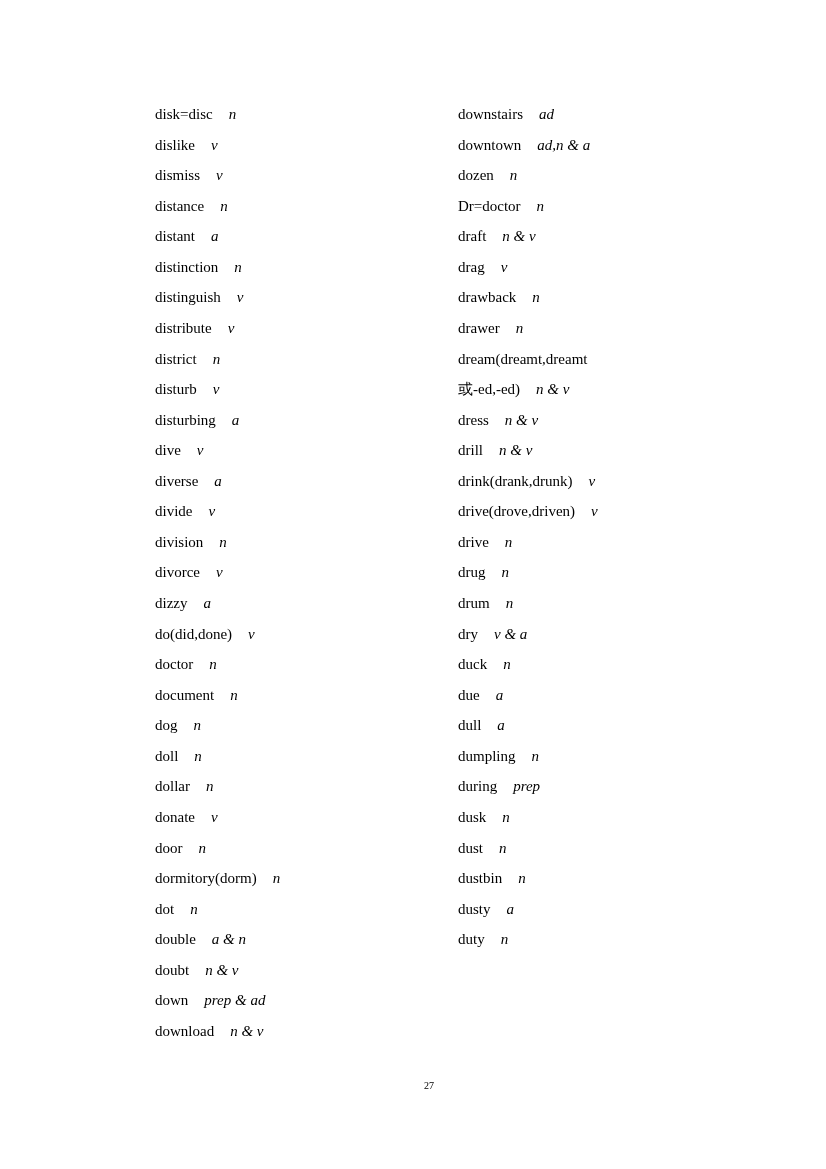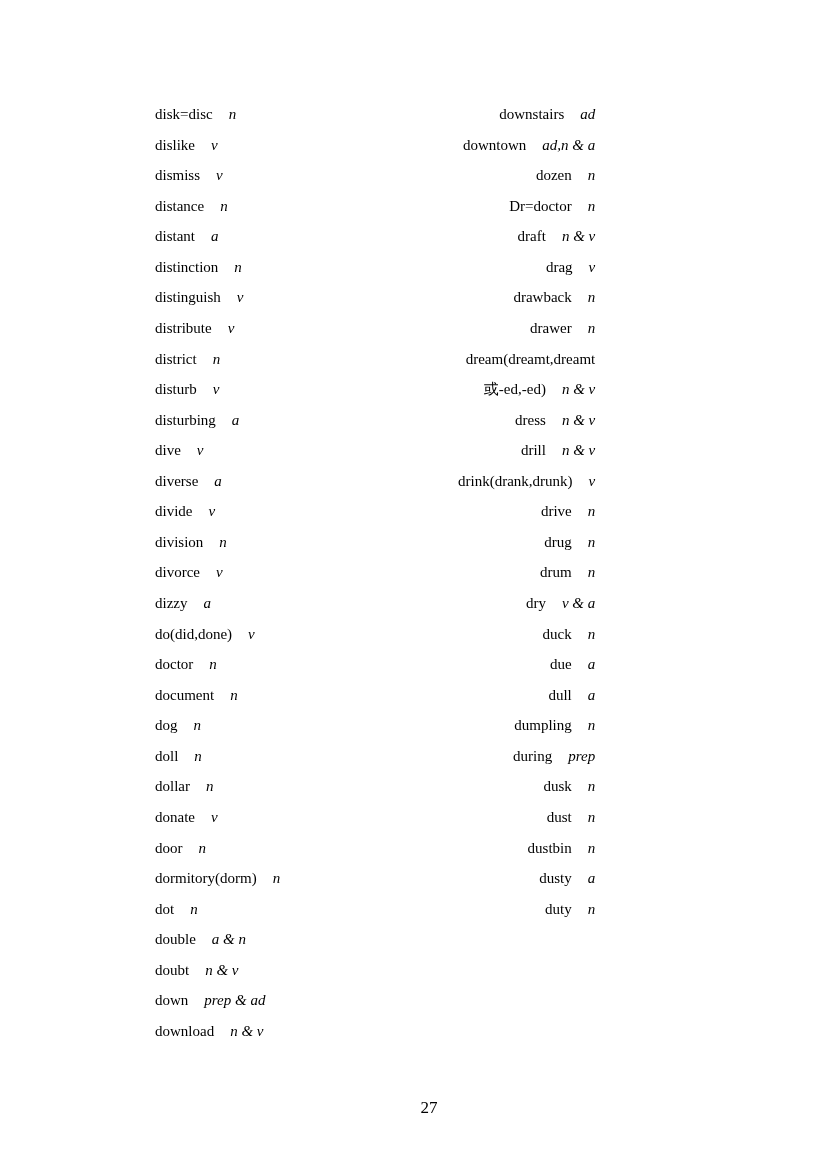--- a/index.html
+++ b/index.html
@@ -14,42 +14,41 @@
     background: #ffffff;
     color: #000000;
     font-family: "Liberation Serif", serif;
     overflow: hidden;
   }
   .word-col {
     position: absolute;
     top: 99px;
   }
   .col-left  { left: 155px; }
-  .col-right { left: 458px; text-align: right; }
+  .col-right { left: 458px; }
   .entry-row {
     height: 30.57px;
     line-height: 30.57px;
     font-size: 15px;
     white-space: nowrap;
   }
   .word {
     font-style: normal;
   }
   .pos {
     font-style: italic;
     margin-left: 16px;
   }
   .page-number {
     position: absolute;
     top: 1078px;
     left: 429px;
     transform: translateX(-50%);
-    font-size: 17px;
+    font-size: 10px;
     line-height: 16px;
-    margin-top: 22px;
   }
 </style>
 </head>
 <body>
 
 <div class="page">
   <div class="word-col col-left" id="col-left">
       <div class="entry-row"><span class="word">disk=disc</span><span class="pos">n</span></div>
       <div class="entry-row"><span class="word">dislike</span><span class="pos">v</span></div>
       <div class="entry-row"><span class="word">dismiss</span><span class="pos">v</span></div>
@@ -89,20 +88,21 @@
       <div class="entry-row"><span class="word">Dr=doctor</span><span class="pos">n</span></div>
       <div class="entry-row"><span class="word">draft</span><span class="pos">n &amp; v</span></div>
       <div class="entry-row"><span class="word">drag</span><span class="pos">v</span></div>
       <div class="entry-row"><span class="word">drawback</span><span class="pos">n</span></div>
       <div class="entry-row"><span class="word">drawer</span><span class="pos">n</span></div>
       <div class="entry-row"><span class="word">dream(dreamt,dreamt</span></div>
       <div class="entry-row"><span class="word">或-ed,-ed)</span><span class="pos">n &amp; v</span></div>
       <div class="entry-row"><span class="word">dress</span><span class="pos">n &amp; v</span></div>
       <div class="entry-row"><span class="word">drill</span><span class="pos">n &amp; v</span></div>
       <div class="entry-row"><span class="word">drink(drank,drunk)</span><span class="pos">v</span></div>
+      <div class="entry-row"><span class="word">drive(drove,driven)</span><span class="pos">v</span></div>
       <div class="entry-row"><span class="word">drive</span><span class="pos">n</span></div>
       <div class="entry-row"><span class="word">drug</span><span class="pos">n</span></div>
       <div class="entry-row"><span class="word">drum</span><span class="pos">n</span></div>
       <div class="entry-row"><span class="word">dry</span><span class="pos">v &amp; a</span></div>
       <div class="entry-row"><span class="word">duck</span><span class="pos">n</span></div>
       <div class="entry-row"><span class="word">due</span><span class="pos">a</span></div>
       <div class="entry-row"><span class="word">dull</span><span class="pos">a</span></div>
       <div class="entry-row"><span class="word">dumpling</span><span class="pos">n</span></div>
       <div class="entry-row"><span class="word">during</span><span class="pos">prep</span></div>
       <div class="entry-row"><span class="word">dusk</span><span class="pos">n</span></div>

